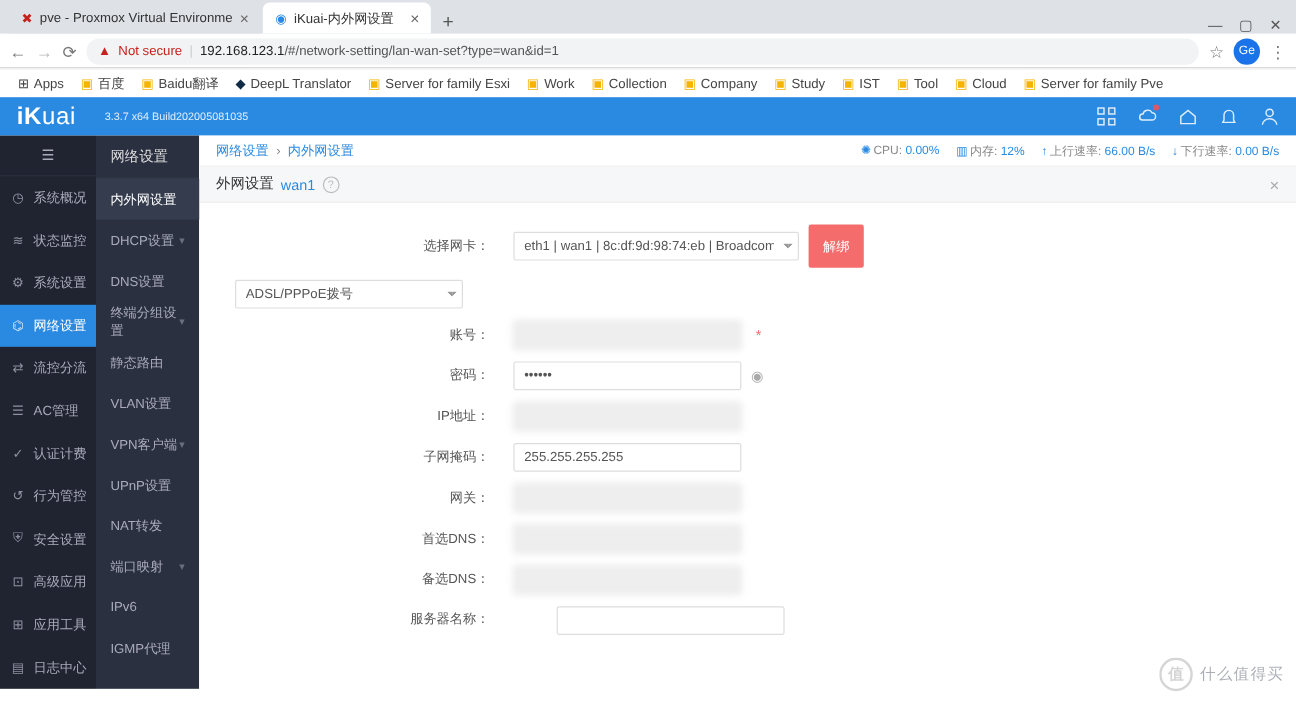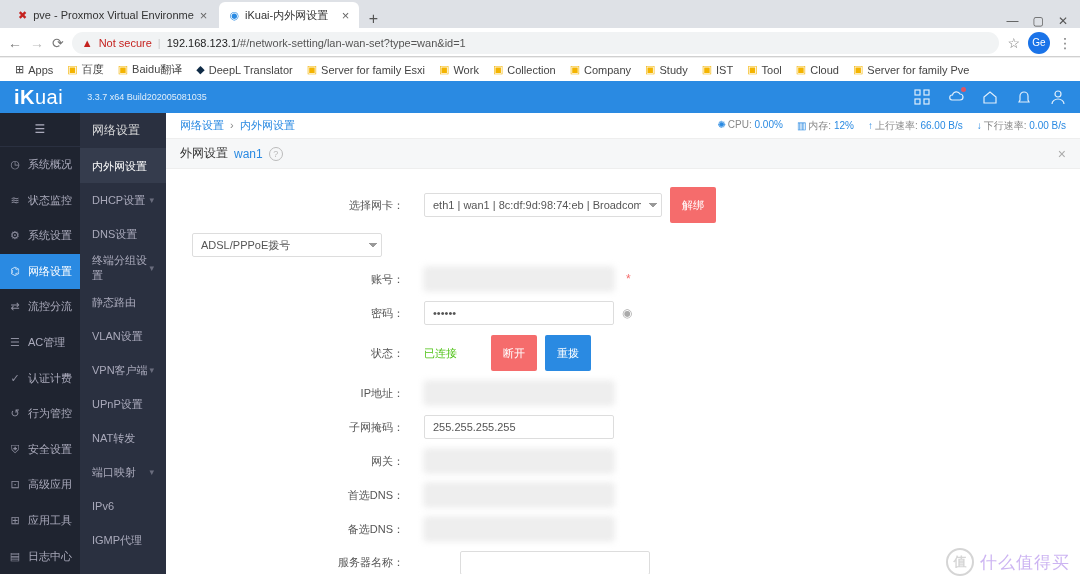--- a/index.html
+++ b/index.html
@@ -50,42 +50,42 @@
 .crumb .stats { margin-left: auto; display: flex; gap: 14px; font-size: 10px; color: #888; }
 .stats .v { color: #2a8ae2; }
 .stats .ic { margin-right: 2px; }
 
 .tabline { height: 30px; display: flex; align-items: center; padding: 0 14px; background: #f6f7f8; border-bottom: 1px solid #eee; font-size: 12px; }
 .tabline .tname { color: #333; }
 .tabline .taccent { color: #2a8ae2; margin-left: 6px; font-weight: 500; }
 .tabline .qm { width: 14px; height: 14px; border-radius: 50%; border: 1px solid #bbb; color: #bbb; font-size: 9px; display: flex; align-items: center; justify-content: center; margin-left: 6px; }
 .tabline .tx { margin-left: auto; color: #aaa; cursor: pointer; font-size: 14px; }
 
-.form-scroll { flex: 1; overflow-y: auto; padding: 18px 0 60px 0; margin-left: 12px; }
+.form-scroll { flex: 1; overflow-y: auto; padding: 18px 0 60px 16px; }
 .form-row { display: flex; align-items: center; margin-bottom: 10px; padding: 0 14px; }
 .form-row.tall { align-items: flex-start; gap: 36px; }
 .flab { width: 232px; text-align: right; padding-right: 20px; font-size: 11px; color: #555; line-height: 22px; }
 .fctl { display: flex; align-items: center; gap: 8px; flex-wrap: wrap; }
 .inp, .sel { height: 24px; border: 1px solid #ddd; border-radius: 2px; padding: 0 8px; font-size: 11px; color: #555; background: #fff; }
 .sel { appearance: none; background-image: linear-gradient(45deg, transparent 50%, #999 50%), linear-gradient(-45deg, transparent 50%, #999 50%); background-position: right 8px center, right 4px center; background-size: 4px 4px; background-repeat: no-repeat; padding-right: 20px; }
 .inp.w190 { width: 190px; }
 .sel.w190 { width: 190px; }
 .sel.w238 { width: 238px; }
 .req { color: #f56c6c; margin-left: 4px; }
 .btn { height: 36px; padding: 0 12px; border: none; border-radius: 2px; color: #fff; font-size: 11px; cursor: pointer; }
 .btn-red { background: #f56c6c; }
 .btn-blue { background: #2a8ae2; }
 .stat-conn { color: #52c41a; font-size: 11px; }
 .hint { font-size: 10px; color: #bbb; margin-top: 4px; }
 .eye { color: #aaa; cursor: pointer; }
 .blur { filter: blur(3px); background: #eee; color: #eee; }
 
 .watermark { position: absolute; right: 10px; bottom: 10px; display: flex; align-items: center; gap: 6px; opacity: 0.35; pointer-events: none; }
 .watermark .c { width: 28px; height: 28px; border: 2px solid #888; border-radius: 50%; display: flex; align-items: center; justify-content: center; font-size: 13px; color: #888; font-weight: bold; }
-.watermark .t { font-size: 17px; color: #6d28d9; letter-spacing: 1px; }
+.watermark .t { font-size: 13px; color: #0f172a; letter-spacing: 1px; }
 </style>
 </head>
 <body>
 
 <div class="browser-chrome">
   <div class="tab-bar">
     <div class="tab inactive">
       <span style="color:#c5221f">✖</span>
       <span>pve - Proxmox Virtual Environme</span>
       <span class="tab-close">×</span>
@@ -338,29 +338,20 @@
         </div>
 
       <div class="form-row">
           <div class="flab">密码：</div>
           <div class="fctl">
         <input class="inp w190" type="password" value="••••••" style="">
             <span class="eye">◉</span>
       </div>
         </div>
 
-      <div class="form-row">
-          <div class="flab">状态：</div>
-          <div class="fctl">
-        <span class="stat-conn">已连接</span>
-        <span style="width:18px"></span>
-        <button class="btn btn-red">断开</button>
-        <button class="btn btn-blue">重拨</button>
-      </div>
-        </div>
 
       <div class="form-row">
           <div class="flab">IP地址：</div>
           <div class="fctl">
         <input class="inp w190 blur" value="39.7" style="">
       </div>
         </div>
       <div class="form-row">
           <div class="flab">子网掩码：</div>
           <div class="fctl">

